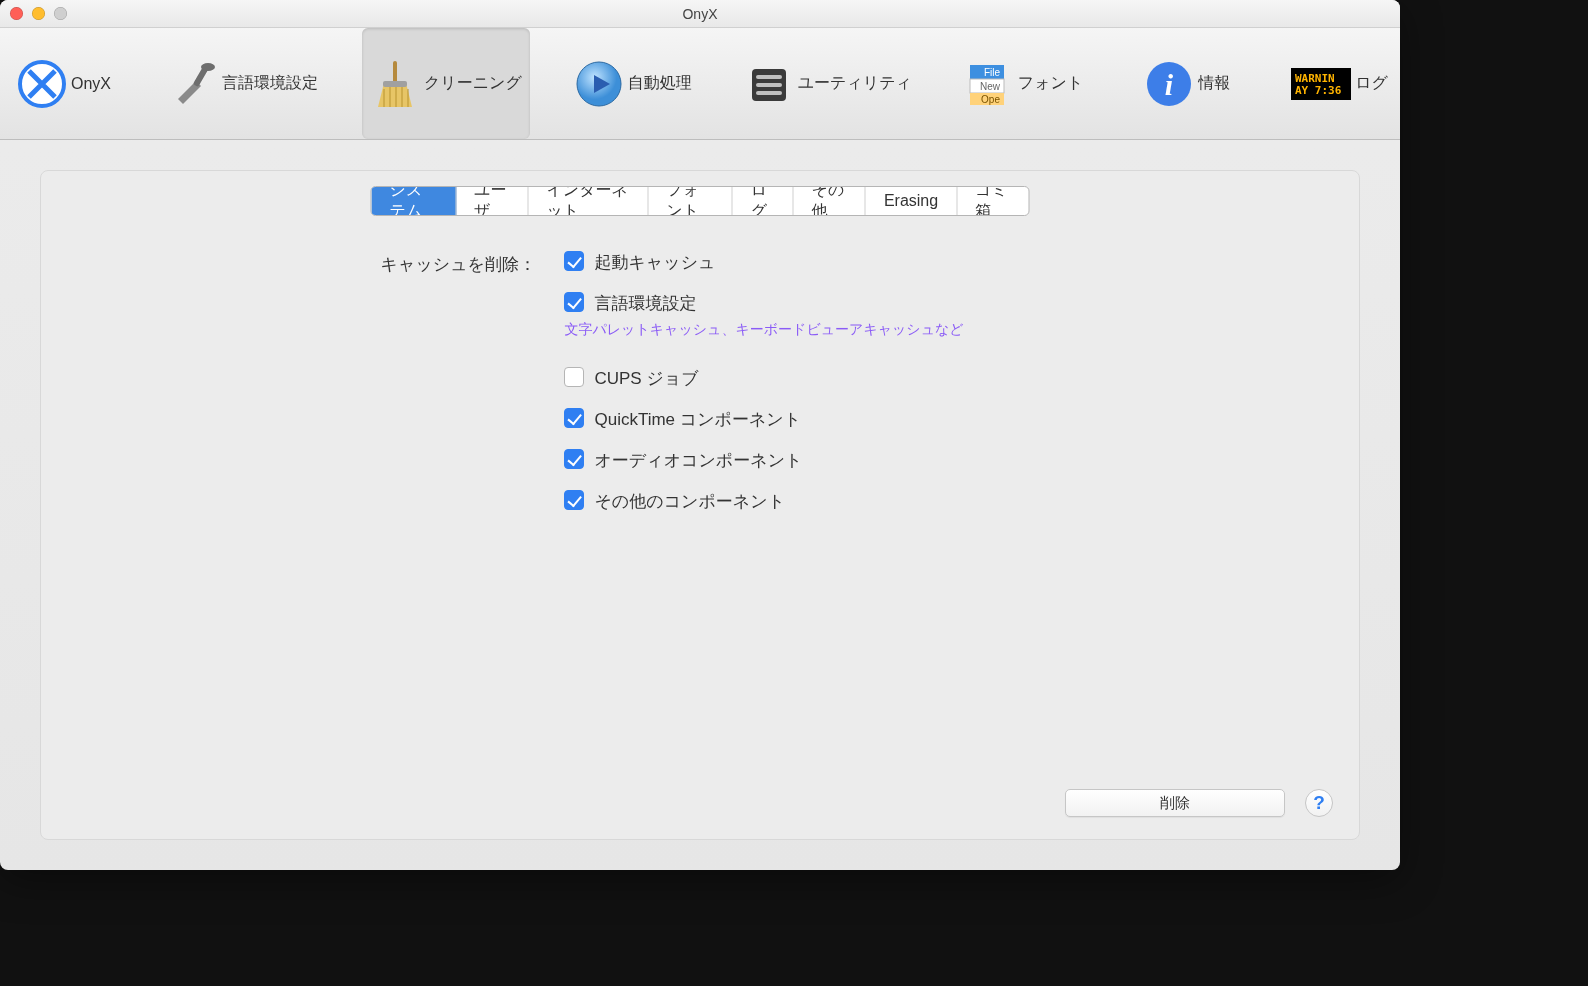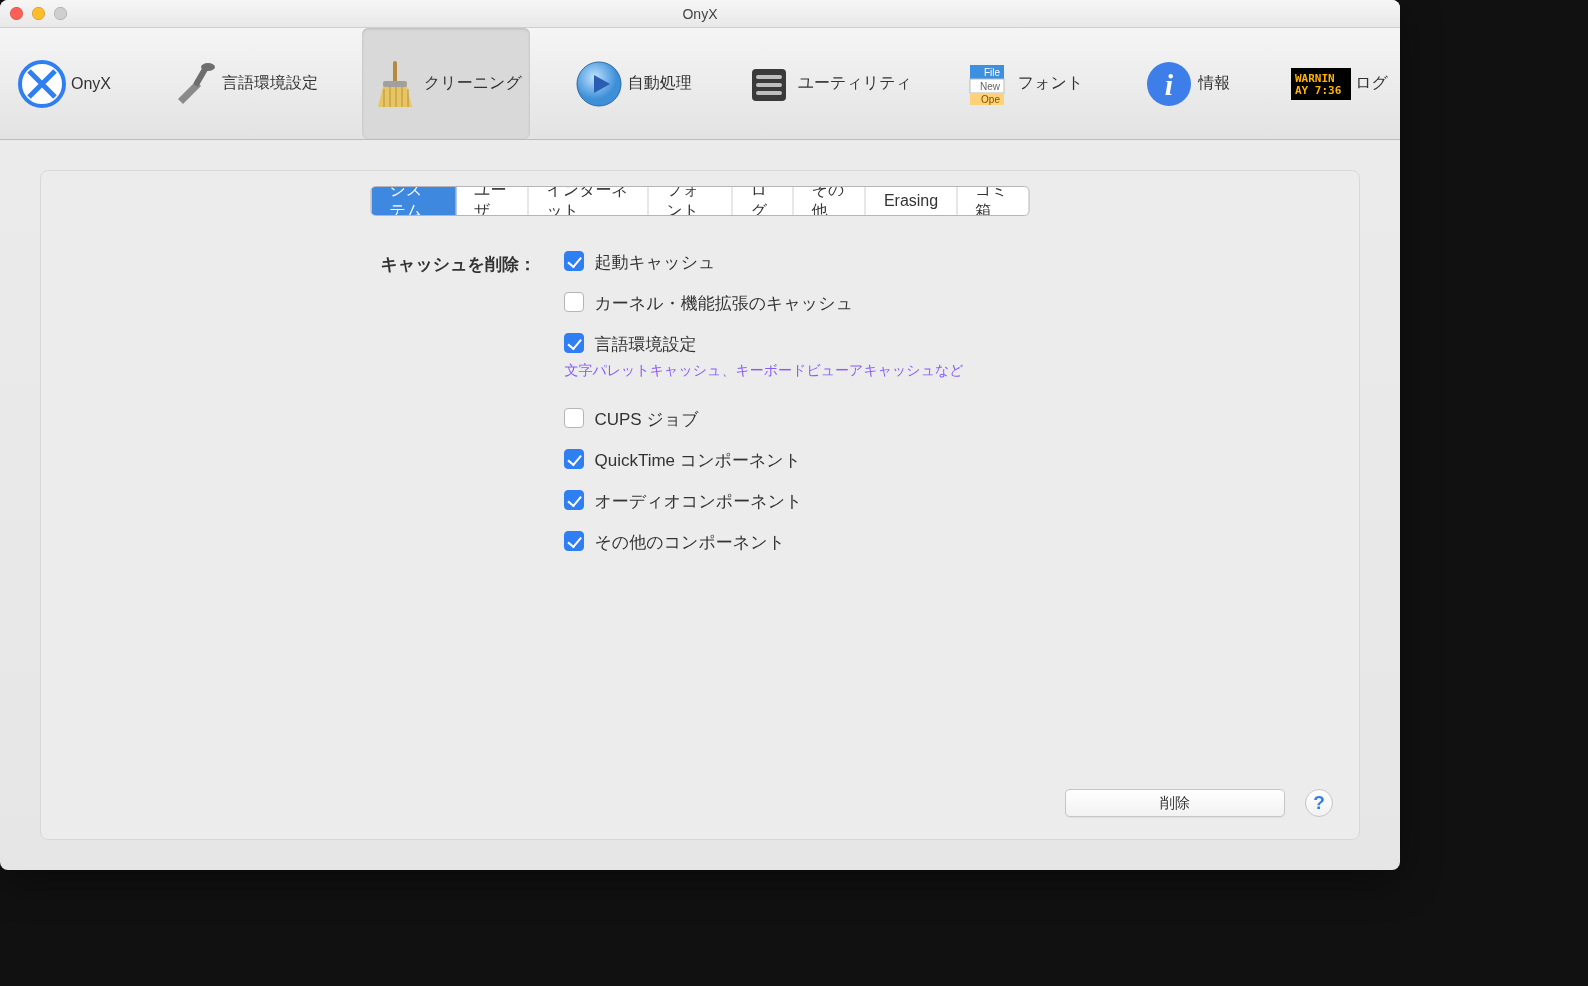--- a/index.html
+++ b/index.html
@@ -41,21 +41,21 @@
   .seg {
     position:absolute; top:15px; left:50%; transform:translateX(-50%);
     display:flex; height:30px; border:1px solid #b5b5b5; border-radius:5px; overflow:hidden;
     background:#fff; font-size:16px;
   }
   .seg > div { padding:3px 18px; border-right:1px solid #d0d0d0; display:flex; align-items:center; color:#333;}
   .seg > div:last-child{border-right:none;}
   .seg > div.active{ background:#3f88e0; color:#fff; }
   
   .opts { position:absolute; top:80px; left:300px; right:60px; }
-  .row-label { text-align:right; width:195px; display:inline-block; font-size:17px; color:#333; vertical-align:top; padding-top:2px;font-weight:bold;}
+  .row-label { text-align:right; width:195px; display:inline-block; font-size:17px; color:#333; vertical-align:top; padding-top:2px;}
   .opt-list { display:inline-block; vertical-align:top; margin-left:8px;}
   .opt { display:flex; align-items:flex-start; gap:10px; font-size:17px; color:#333; margin:0 0 18px 16px;}
   .chk {
     width:20px;height:20px;border-radius:4px; border:1px solid #b5b5b5; background:#fff; display:flex; align-items:center; justify-content:center; flex:none;
   }
   .chk.on { background:#2f7ff2; border-color:#2f7ff2;}
   .chk.on::after{ content:""; width:6px;height:11px; border:solid #fff; border-width:0 2.5px 2.5px 0; transform:rotate(40deg) translateY(-1px);}
   
   .bottom { position:absolute; right:26px; bottom:22px; display:flex; align-items:center; gap:20px;}
   .btn {
@@ -215,24 +215,20 @@
 
     <div class="opts">
       <span class="row-label">キャッシュを削除：</span>
       <div class="opt-list">
 
         <div class="opt">
           <div class="chk on"></div>
           <span>起動キャッシュ</span>
         </div>
 
-        <div class="opt">
-          <div class="chk"></div>
-          <span>カーネル・機能拡張のキャッシュ</span>
-        </div>
 
         <div class="opt" style="margin-bottom:6px">
           <div class="chk on"></div>
           <span>言語環境設定</span>
         </div>
         <div class="sub" style="margin:0 0 28px 16px; font-size:14px; color:#8b5cf6;">文字パレットキャッシュ、キーボードビューアキャッシュなど</div>
 
         <div class="opt">
           <div class="chk"></div>
           <span>CUPS ジョブ</span>

